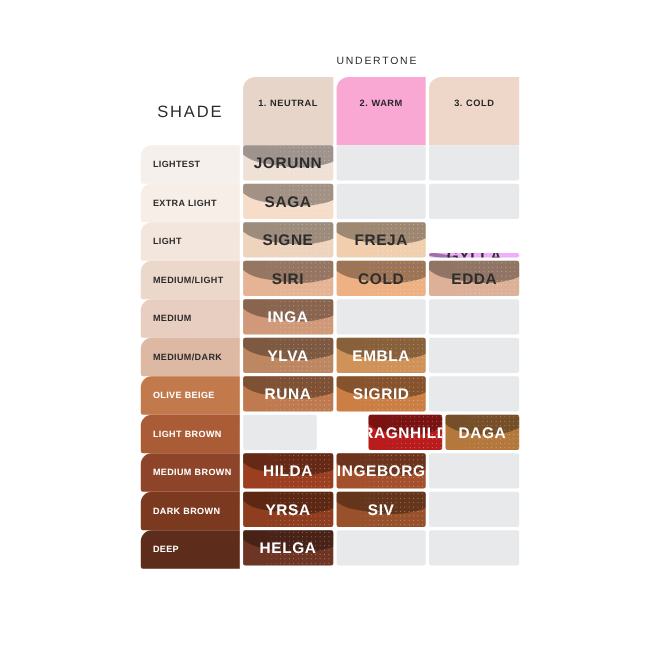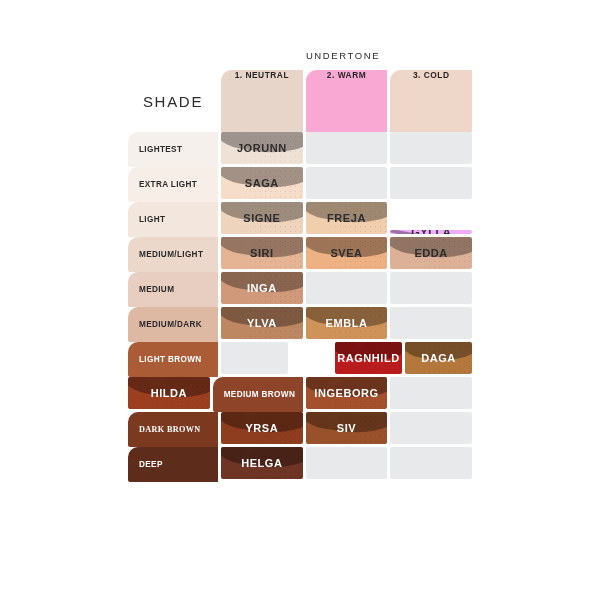--- a/index.html
+++ b/index.html
@@ -81,21 +81,21 @@
     font-weight: 400;
     letter-spacing: 1.7px;
     color: #2b2b2b;
   }
 
   
   .head-cell {
     flex: 1 1 0;
     margin-right: 3px;
     display: flex;
-    align-items: flex-start;
+    align-items: center;
     justify-content: center;
     padding-bottom: 16px;
     border-top-left-radius: 11px;
   }
   .head-cell:last-child { margin-right: 0; }
   .head-cell .lbl {
     font-size: 8.4px;
     font-weight: 700;
     letter-spacing: 0.5px;
     color: #262626;
@@ -142,21 +142,21 @@
     background-size: 4px 4px, 5px 5px, 100% 100%;
     background-position: 0 0, 2px 2px, 0 0;
     opacity: 0.85;
     mask-image: linear-gradient(100deg, transparent 22%, #000 52%);
     -webkit-mask-image: linear-gradient(100deg, transparent 22%, #000 52%);
   }
 
   .swatch .name {
     position: relative;
     z-index: 3;
-    font-size: 11px;
+    font-size: 14px;
     font-weight: 700;
     letter-spacing: 0.55px;
     white-space: nowrap;
   }
 </style>
 </head>
 <body>
 
 <div id="chart">
 
@@ -213,21 +213,21 @@
         </div>
       </div>
       <div class="row">
         <div class="cell shade-cell" style="background: rgb(236, 216, 203);">
           <span class="lbl" style="color: rgb(43, 43, 43);">MEDIUM/LIGHT</span>
         </div>
         <div class="cell swatch filled" style="background: rgb(228, 180, 149);">
           <span class="name" style="color: rgb(45, 45, 45);">SIRI</span>
         </div>
         <div class="cell swatch filled" style="background: rgb(238, 177, 131);">
-          <span class="name" style="color: rgb(45, 45, 45);">SVEA</span>
+          <span class="name" style="color: rgb(45, 45, 45);">COLD</span>
         </div>
         <div class="cell swatch filled" style="background: rgb(221, 177, 152);">
           <span class="name" style="color: rgb(45, 45, 45);">EDDA</span>
         </div>
       </div>
       <div class="row">
         <div class="cell shade-cell" style="background: rgb(232, 206, 192);">
           <span class="lbl" style="color: rgb(43, 43, 43);">MEDIUM</span>
         </div>
         <div class="cell swatch filled" style="background: rgb(208, 153, 121);">
@@ -242,46 +242,58 @@
         </div>
         <div class="cell swatch filled" style="background: rgb(189, 135, 97);">
           <span class="name" style="color: rgb(255, 255, 255);">YLVA</span>
         </div>
         <div class="cell swatch filled" style="background: rgb(207, 146, 89);">
           <span class="name" style="color: rgb(255, 255, 255);">EMBLA</span>
         </div>
         <div class="cell swatch empty" style="background: rgb(231, 233, 235);"></div>
       </div>
       <div class="row">
+        <div class="cell shade-cell" style="background: rgb(194, 121, 75);">
+          <span class="lbl" style="color: rgb(255, 255, 255);">OLIVE BEIGE</span>
+        </div>
+        <div class="cell swatch filled" style="background: rgb(192, 122, 80);">
+          <span class="name" style="color: rgb(255, 255, 255);">RUNA</span>
+        </div>
+        <div class="cell swatch filled" style="background: rgb(203, 127, 68);">
+          <span class="name" style="color: rgb(255, 255, 255);">SIGRID</span>
+        </div>
+        <div class="cell swatch empty" style="background: rgb(231, 233, 235);"></div>
+      </div>
+      <div class="row">
         <div class="cell shade-cell" style="background: rgb(169, 92, 54);">
           <span class="lbl" style="color: rgb(255, 255, 255);">LIGHT BROWN</span>
         </div>
         <div class="cell swatch empty" style="background: rgb(231, 233, 235);"></div>
         <div class="cell swatch filled" style="background: #b91c1c; margin-left: 44px;">
           <span class="name" style="color: rgb(255, 255, 255);">RAGNHILD</span>
         </div>
         <div class="cell swatch filled" style="background: rgb(180, 119, 60);">
           <span class="name" style="color: rgb(255, 255, 255);">DAGA</span>
         </div>
       </div>
       <div class="row">
+        <div class="cell shade-cell" style="background: rgb(142, 68, 40);">
+          <span class="lbl" style="color: rgb(255, 255, 255);">MEDIUM BROWN</span>
+        </div>
         <div class="cell swatch filled" style="background: rgb(155, 63, 32);">
           <span class="name" style="color: rgb(255, 255, 255);">HILDA</span>
         </div>
-        <div class="cell shade-cell" style="background: rgb(142, 68, 40);">
-          <span class="lbl" style="color: rgb(255, 255, 255);">MEDIUM BROWN</span>
-        </div>
         <div class="cell swatch filled" style="background: rgb(164, 80, 44);">
           <span class="name" style="color: rgb(255, 255, 255);">INGEBORG</span>
         </div>
         <div class="cell swatch empty" style="background: rgb(231, 233, 235);"></div>
       </div>
       <div class="row">
         <div class="cell shade-cell" style="background: rgb(123, 58, 32);">
-          <span class="lbl" style="color: rgb(255, 255, 255); font-family: Liberation Serif, serif;">DARK BROWN</span>
+          <span class="lbl" style="color: rgb(255, 255, 255);">DARK BROWN</span>
         </div>
         <div class="cell swatch filled" style="background: rgb(142, 61, 30);">
           <span class="name" style="color: rgb(255, 255, 255);">YRSA</span>
         </div>
         <div class="cell swatch filled" style="background: rgb(152, 81, 42);">
           <span class="name" style="color: rgb(255, 255, 255);">SIV</span>
         </div>
         <div class="cell swatch empty" style="background: rgb(231, 233, 235);"></div>
       </div>
       <div class="row">

